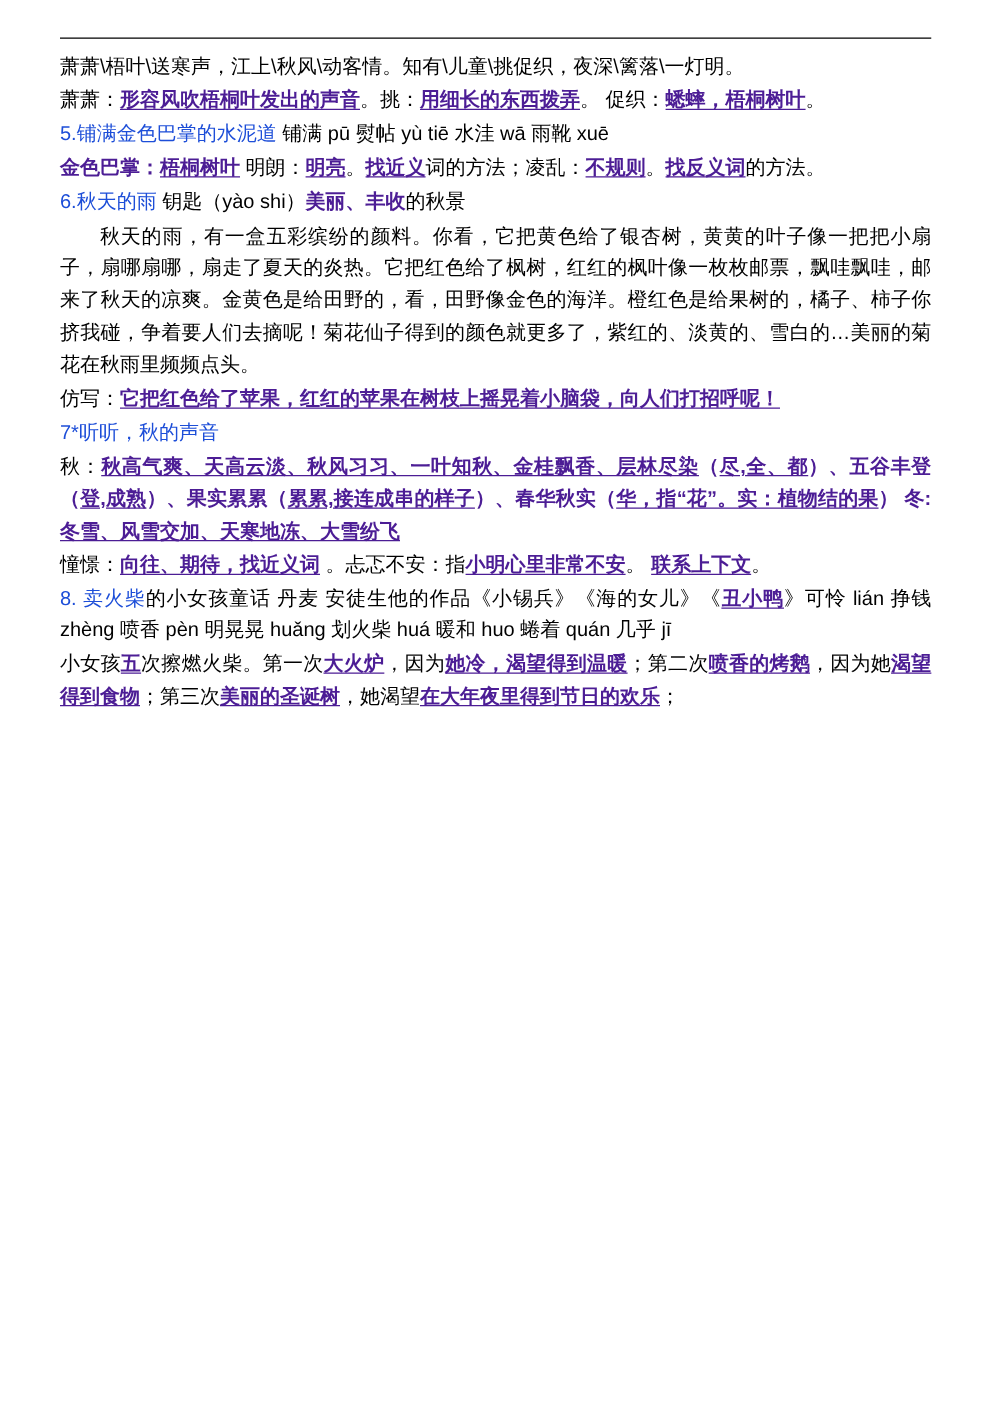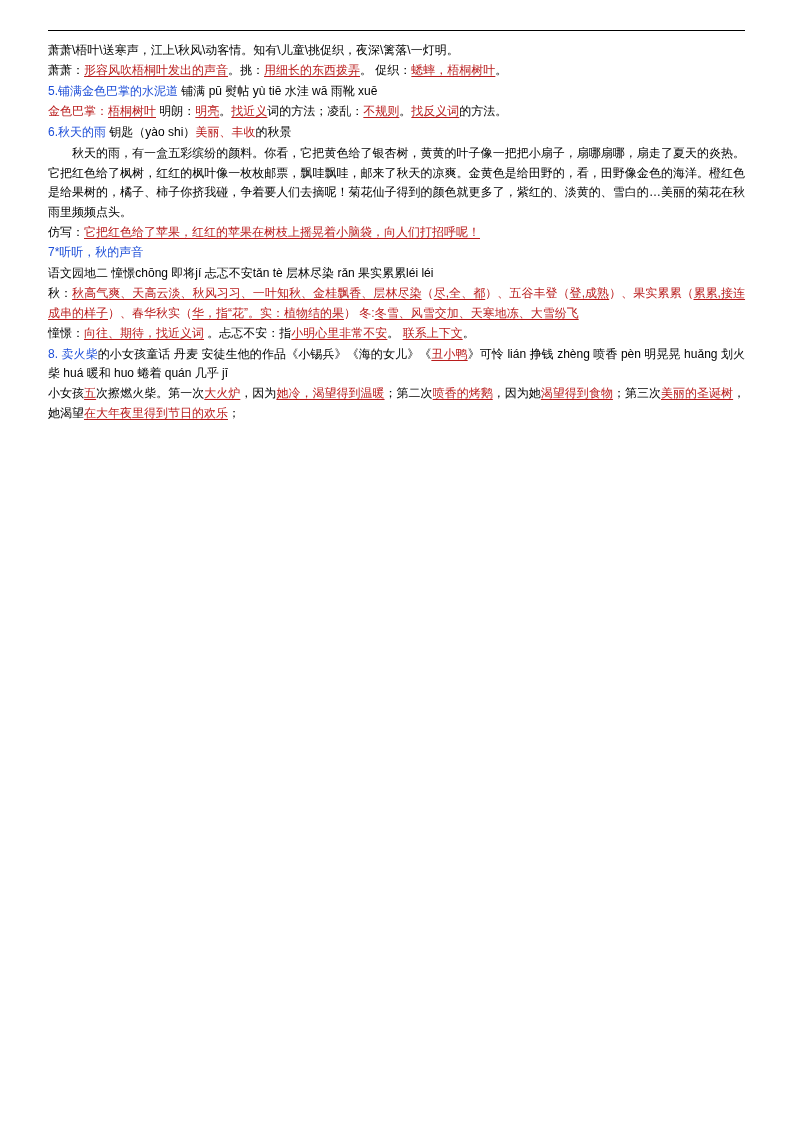--- a/index.html
+++ b/index.html
@@ -19,29 +19,29 @@
     height: 1122px;
     box-sizing: border-box;
     padding: 30px 48px 20px 48px;
   }
   .top-rule {
     border-top: 1px solid #000;
     margin: 0 0 10px 0;
     height: 0;
   }
   .doc {
-    font-size: 12px;
+    font-size: 16px;
     line-height: 1.62;
   }
   p {
     margin: 0 0 1px 0;
     text-align: justify;
     text-justify: inter-character;
   }
-  .red { color: #b91c1c; }
+  .red { color: #4c1d95; font-weight: bold; }
   .green { color: #1d4ed8; }
   .black { color: #000000; }
   .u { text-decoration: underline; text-underline-offset: 2px; }
   .body-para {
     text-indent: 2em;
     margin-top: 2px;
   }
 </style>
 </head>
 <body>
@@ -50,19 +50,18 @@
   <div class="top-rule"></div>
   <div class="doc" id="doc-body">
       <p><span class="black">萧萧\梧叶\送寒声，江上\秋风\动客情。知有\儿童\挑促织，夜深\篱落\一灯明。</span></p>
       <p><span class="black">萧萧：</span><span class="red u">形容风吹梧桐叶发出的声音</span><span class="black">。挑：</span><span class="red u">用细长的东西拨弄</span><span class="black">。 促织：</span><span class="red u">蟋蟀，梧桐树叶</span><span class="black">。</span></p>
       <p><span class="green">5.铺满金色巴掌的水泥道</span><span class="black"> 铺满 pū 熨帖 yù tiē  水洼 wā  雨靴 xuē</span></p>
       <p><span class="red">金色巴掌：</span><span class="red u">梧桐树叶</span><span class="black"> 明朗：</span><span class="red u">明亮</span><span class="black">。</span><span class="red u">找近义</span><span class="black">词的方法；凌乱：</span><span class="red u">不规则</span><span class="black">。</span><span class="red u">找反义词</span><span class="black">的方法。</span></p>
       <p><span class="green">6.秋天的雨</span><span class="black"> 钥匙（yào shi）</span><span class="red">美丽、丰收</span><span class="black">的秋景</span></p>
       <p class="body-para"><span class="black">秋天的雨，有一盒五彩缤纷的颜料。你看，它把黄色给了银杏树，黄黄的叶子像一把把小扇子，扇哪扇哪，扇走了夏天的炎热。它把红色给了枫树，红红的枫叶像一枚枚邮票，飘哇飘哇，邮来了秋天的凉爽。金黄色是给田野的，看，田野像金色的海洋。橙红色是给果树的，橘子、柿子你挤我碰，争着要人们去摘呢！菊花仙子得到的颜色就更多了，紫红的、淡黄的、雪白的…美丽的菊花在秋雨里频频点头。</span></p>
       <p><span class="black">仿写：</span><span class="red u">它把红色给了苹果，红红的苹果在树枝上摇晃着小脑袋，向人们打招呼呢！</span></p>
       <p><span class="green">7*听听，秋的声音</span></p>
-      <p><span class="black">语文园地二 憧憬chōng  即将jí 忐忑不安tǎn tè  层林尽染 rǎn 果实累累léi léi</span></p>
       <p><span class="black">秋：</span><span class="red u">秋高气爽、天高云淡、秋风习习、一叶知秋、金桂飘香、层林尽染</span><span class="red">（</span><span class="red u">尽,全、都</span><span class="red">）、五谷丰登（</span><span class="red u">登,成熟</span><span class="red">）、果实累累（</span><span class="red u">累累,接连成串的样子</span><span class="red">）、春华秋实（</span><span class="red u">华，指“花”。实：植物结的果</span><span class="red">） 冬:</span><span class="red u">冬雪、风雪交加、天寒地冻、大雪纷飞</span></p>
       <p><span class="black">憧憬：</span><span class="red u">向往、期待，找近义词</span><span class="black"> 。忐忑不安：指</span><span class="red u">小明心里非常不安</span><span class="black">。 </span><span class="red u">联系上下文</span><span class="black">。</span></p>
       <p><span class="green">8. 卖火柴</span><span class="black">的小女孩童话 丹麦 安徒生他的作品《小锡兵》《海的女儿》《</span><span class="red u">丑小鸭</span><span class="black">》可怜 lián  挣钱 zhèng  喷香 pèn 明晃晃 huǎng 划火柴 huá  暖和 huo 蜷着 quán 几乎 jī</span></p>
       <p><span class="black">小女孩</span><span class="red u">五</span><span class="black">次擦燃火柴。第一次</span><span class="red u">大火炉</span><span class="black">，因为</span><span class="red u">她冷，渴望得到温暖</span><span class="black">；第二次</span><span class="red u">喷香的烤鹅</span><span class="black">，因为她</span><span class="red u">渴望得到食物</span><span class="black">；第三次</span><span class="red u">美丽的圣诞树</span><span class="black">，她渴望</span><span class="red u">在大年夜里得到节日的欢乐</span><span class="black">；</span></p>
     </div>
 </div>
 
 </body></html>

